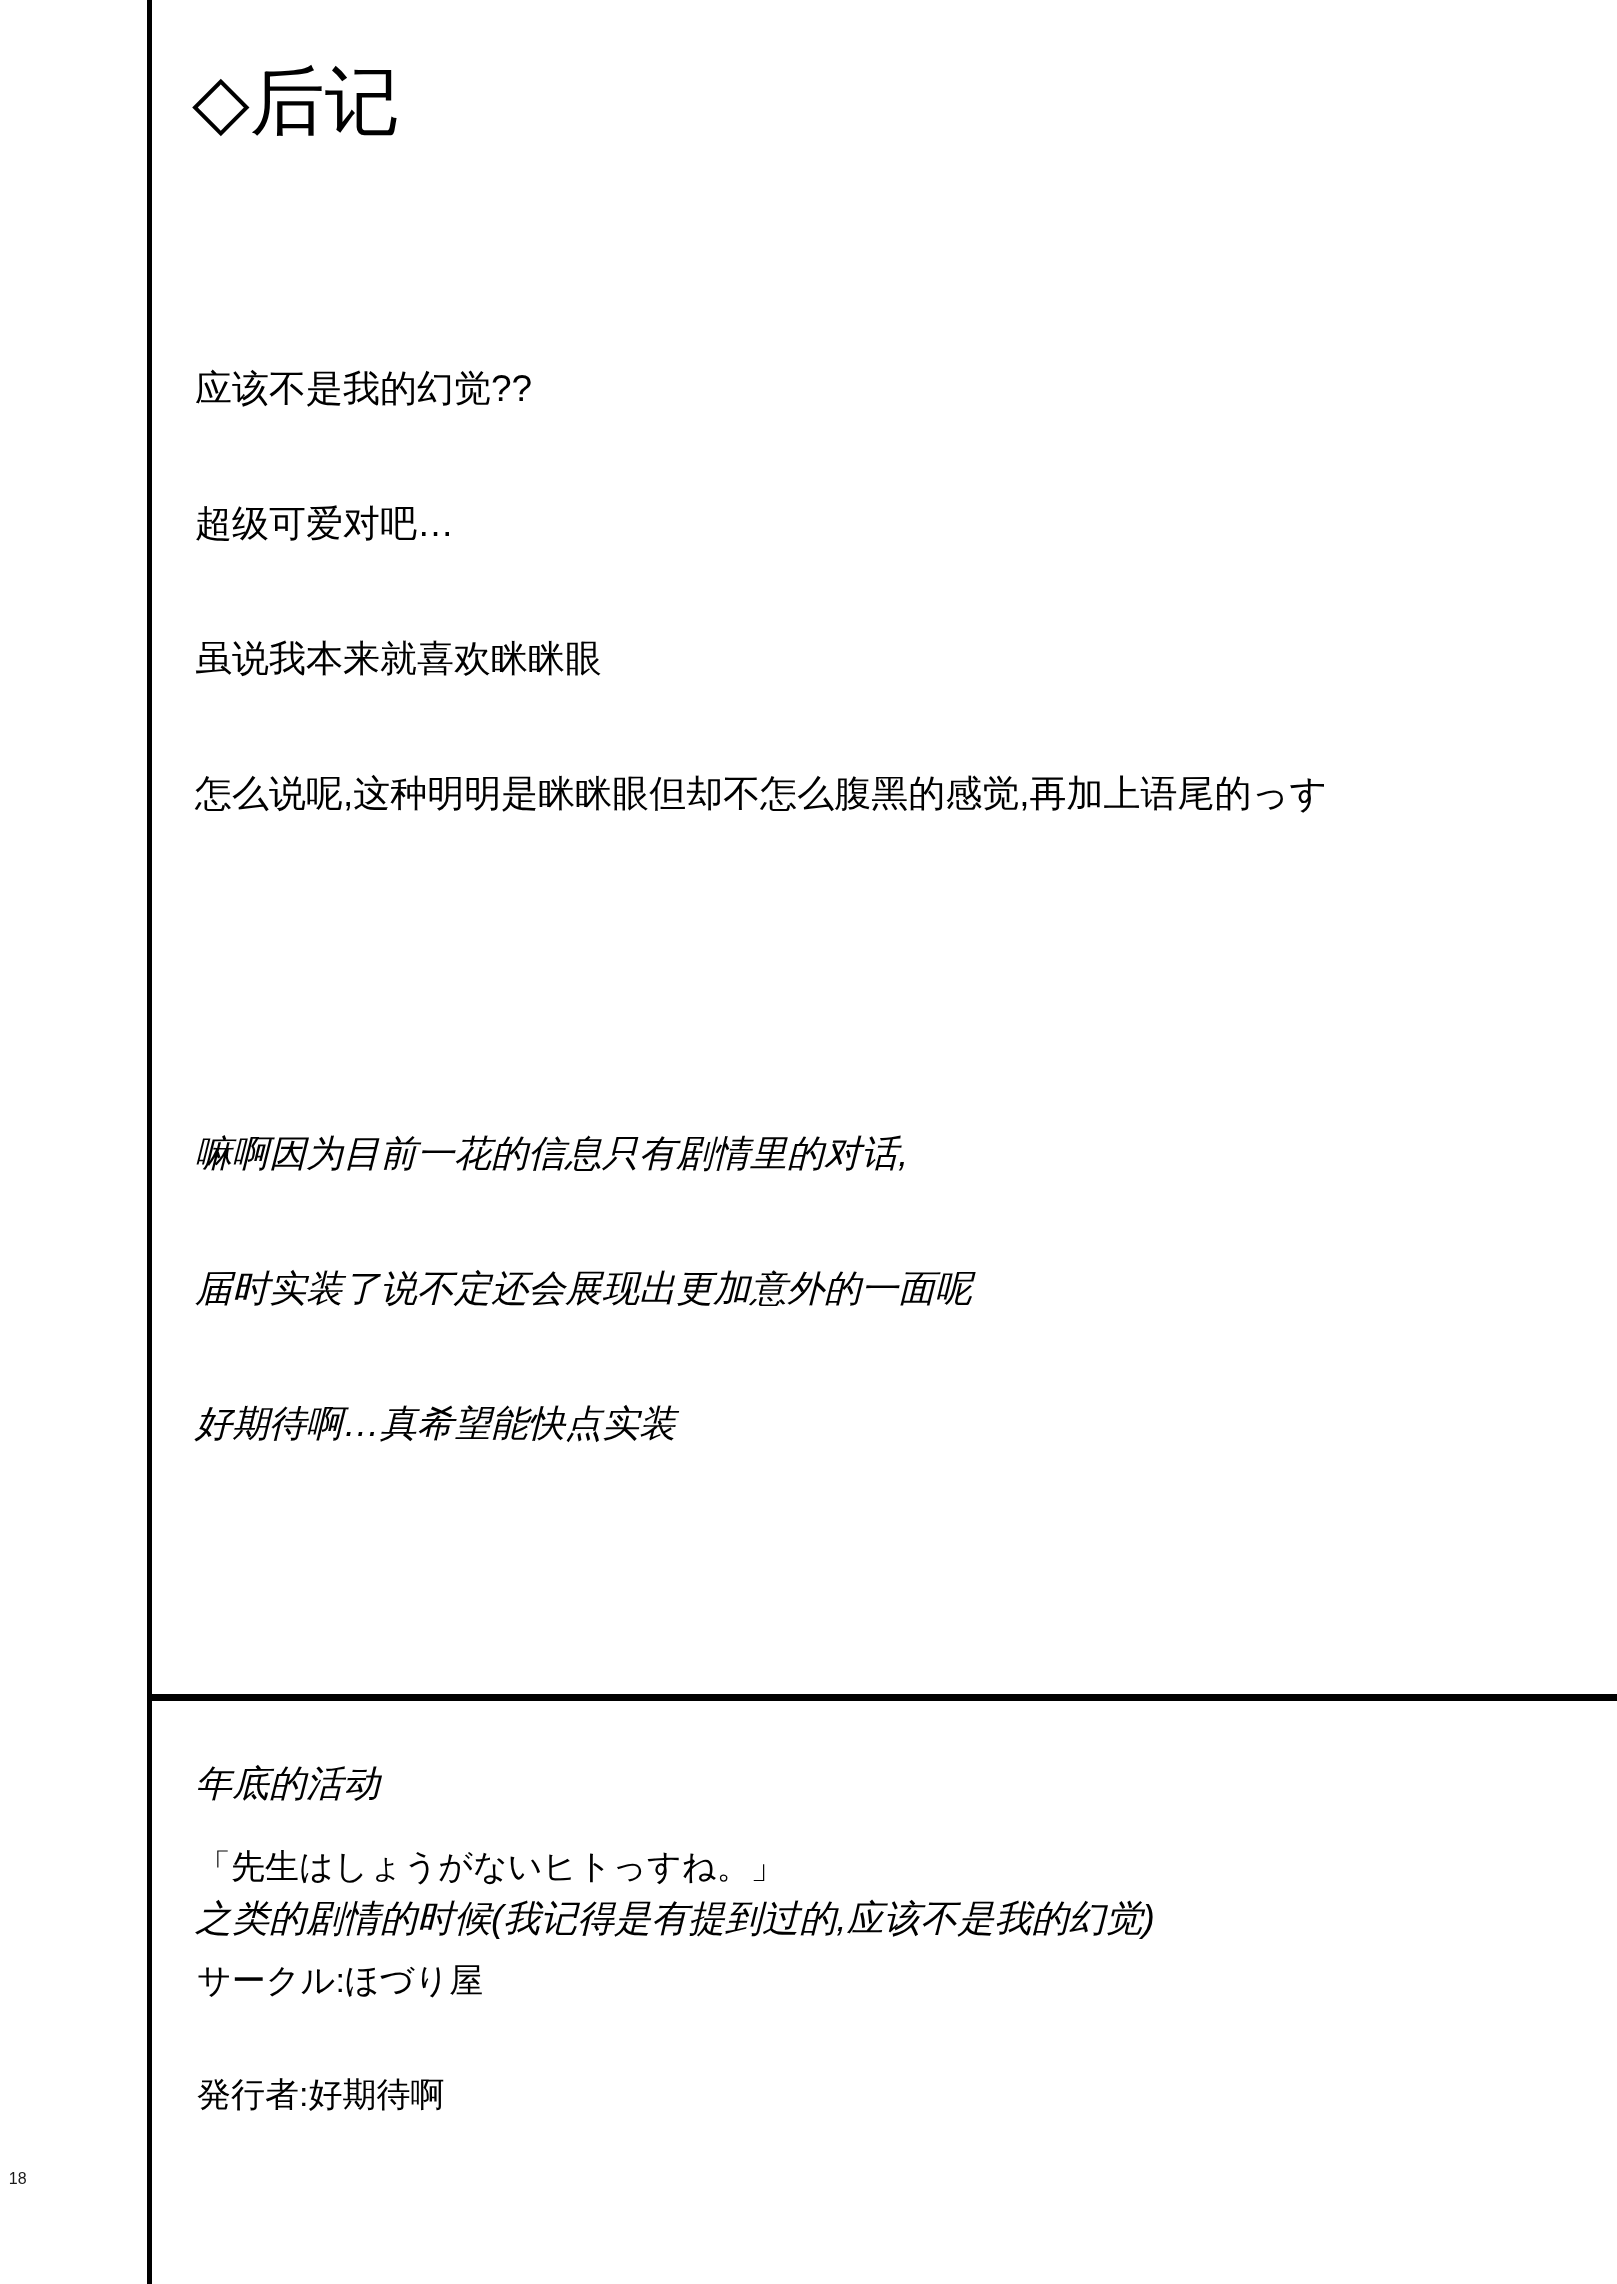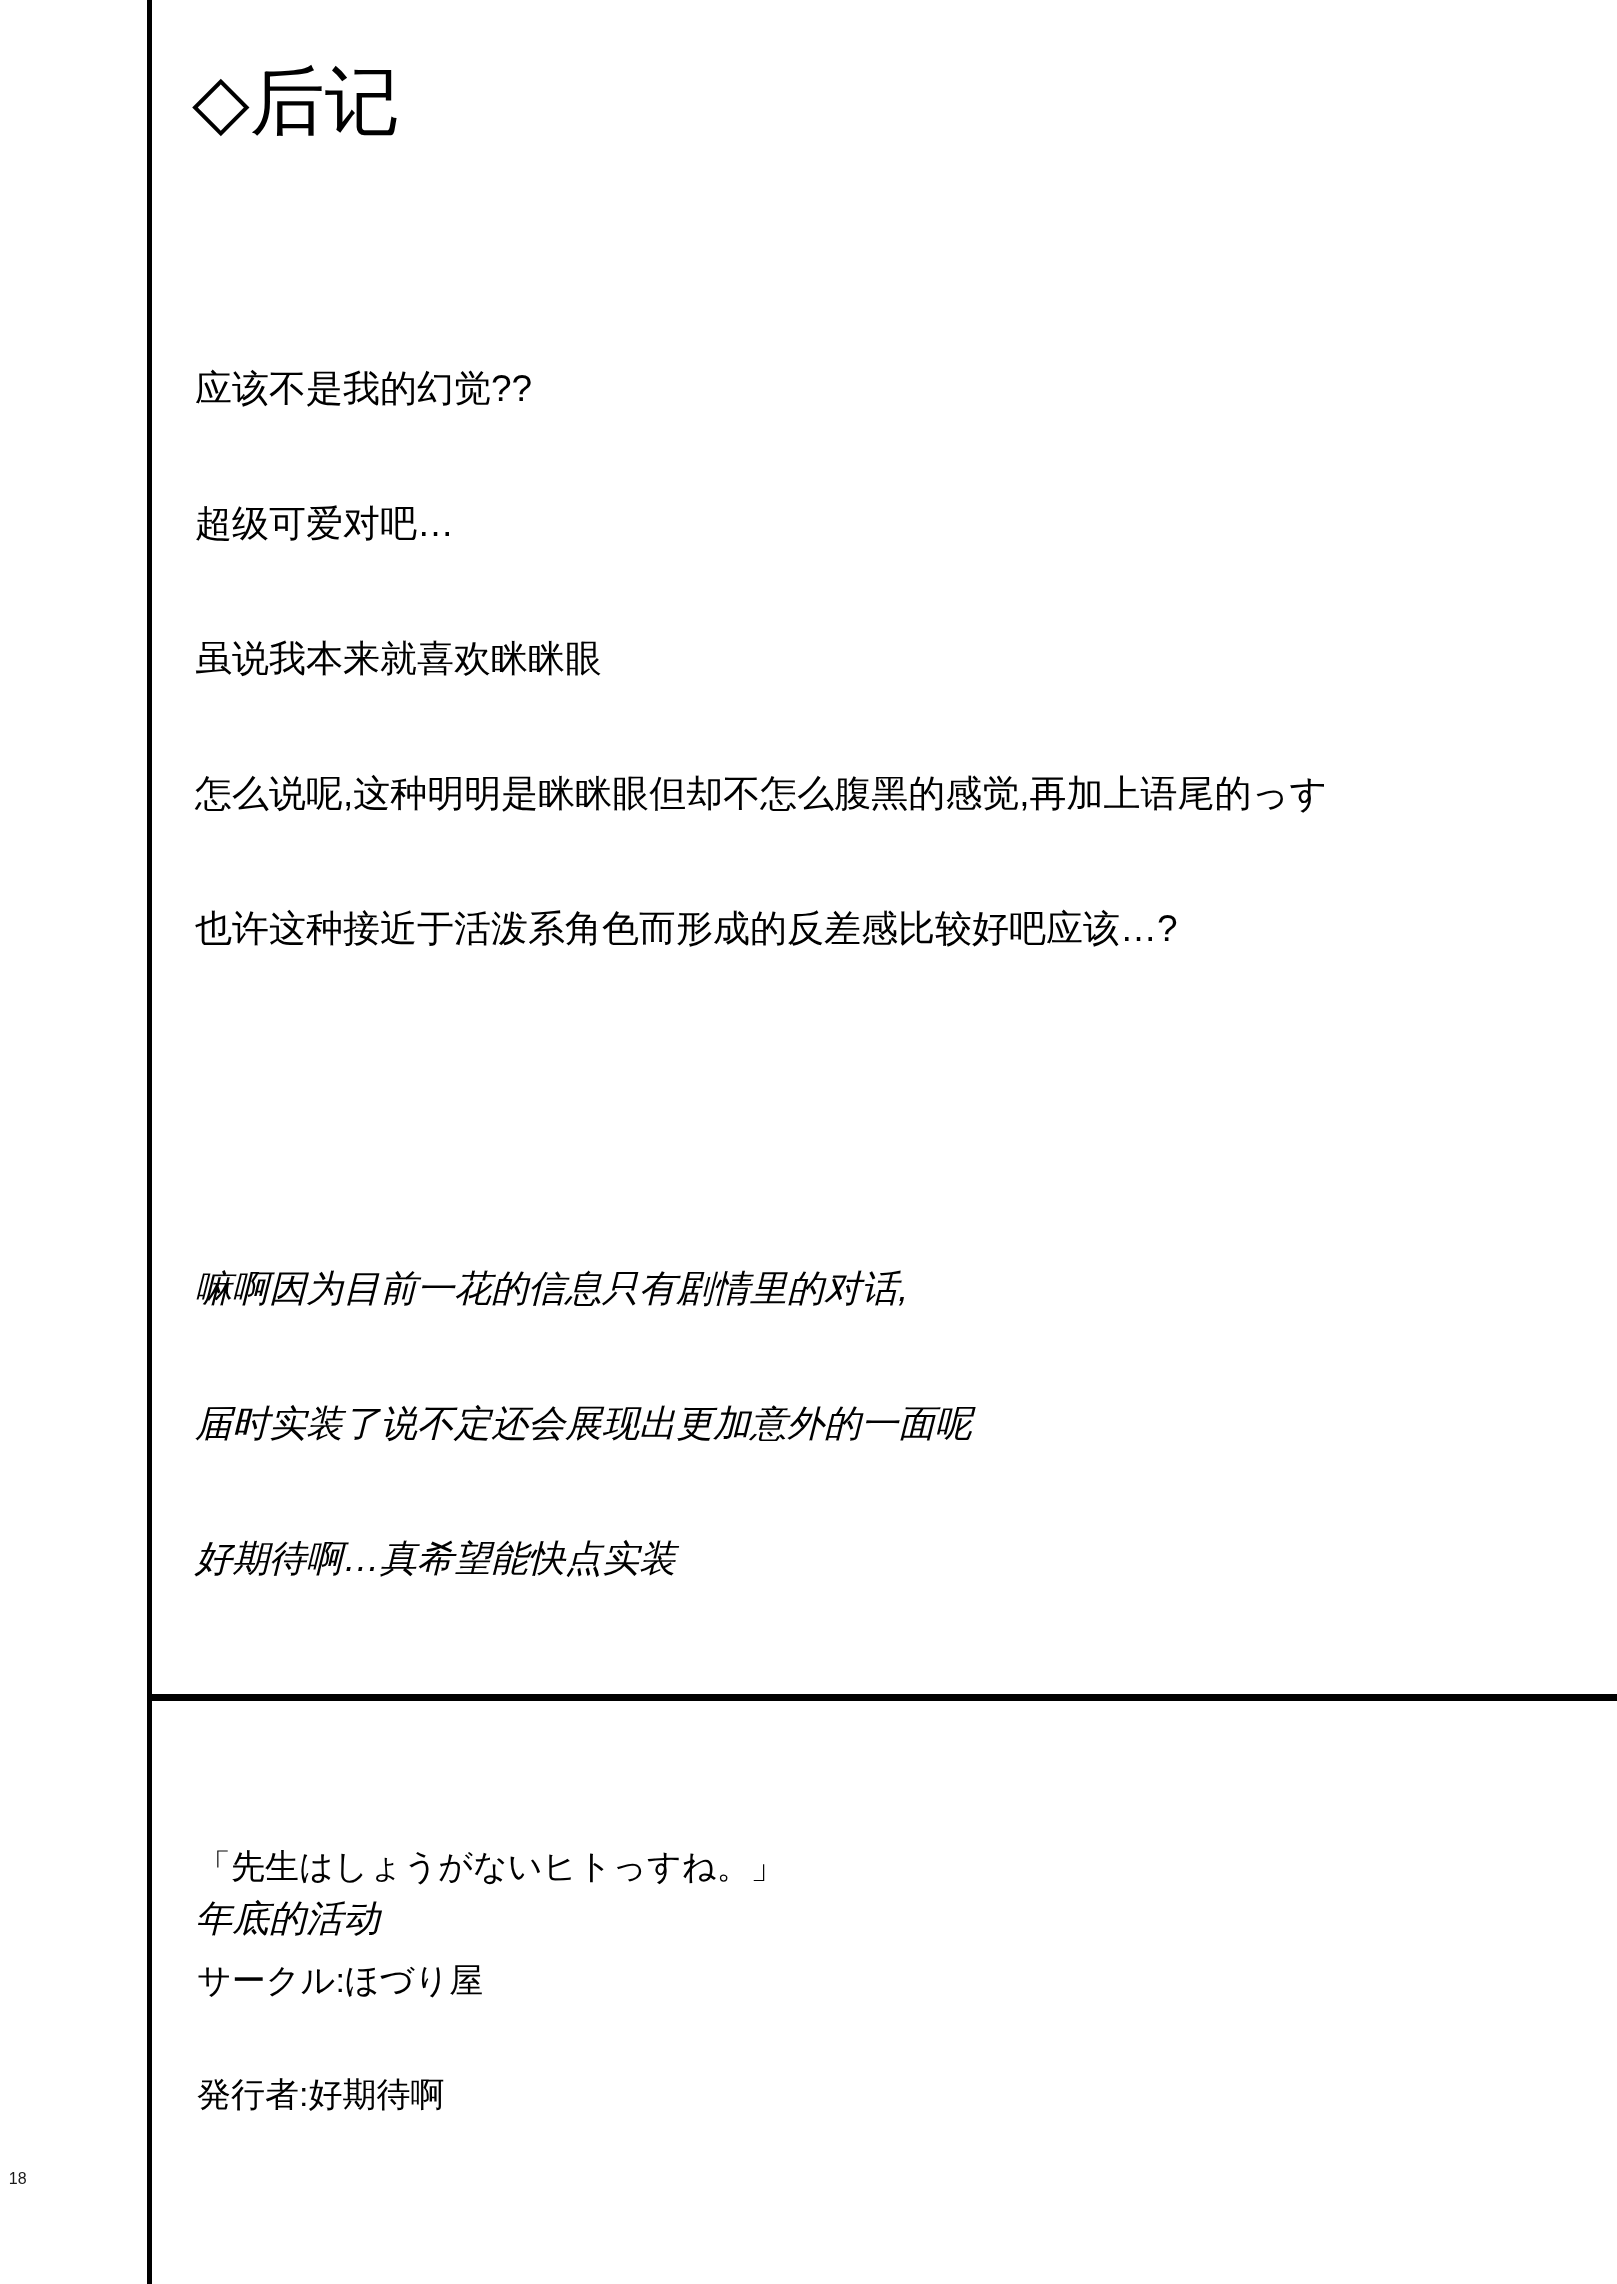--- a/index.html
+++ b/index.html
@@ -82,29 +82,29 @@
   <div class="page-num">18</div>
 
   <h1 class="afterword-title">◇后记</h1>
 
   <div class="afterword-body">
     <div class="para">
       <div class="line">应该不是我的幻觉??</div>
       <div class="line">超级可爱对吧…</div>
       <div class="line">虽说我本来就喜欢眯眯眼</div>
       <div class="line">怎么说呢,这种明明是眯眯眼但却不怎么腹黑的感觉,再加上语尾的っす</div>
-      <div class="line">也许这种接近于活泼系角色而形成的反差感比较好吧应该…?</div>
     </div>
     <div class="para">
       <div class="line">嘛啊因为目前一花的信息只有剧情里的对话,</div>
       <div class="line">届时实装了说不定还会展现出更加意外的一面呢</div>
       <div class="line">好期待啊…真希望能快点实装</div>
     </div>
     <div class="para">
       <div class="line">年底的活动</div>
+      <div class="line">之类的剧情的时候(我记得是有提到过的,应该不是我的幻觉)</div>
       
     </div>
     
     
     
     
     
   </div>
 
   <div class="hrule"></div>

